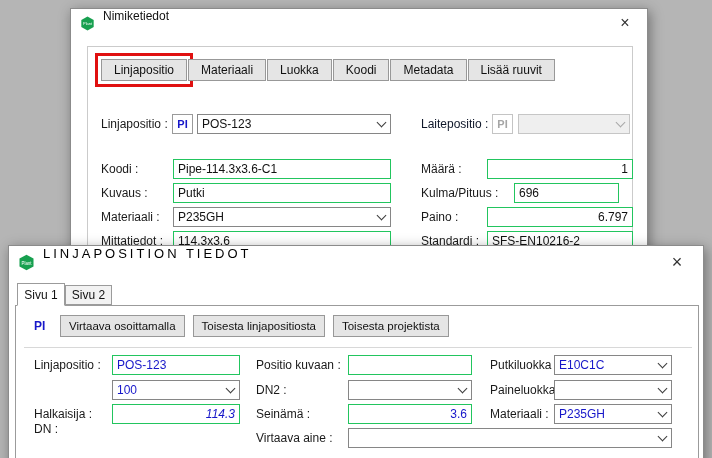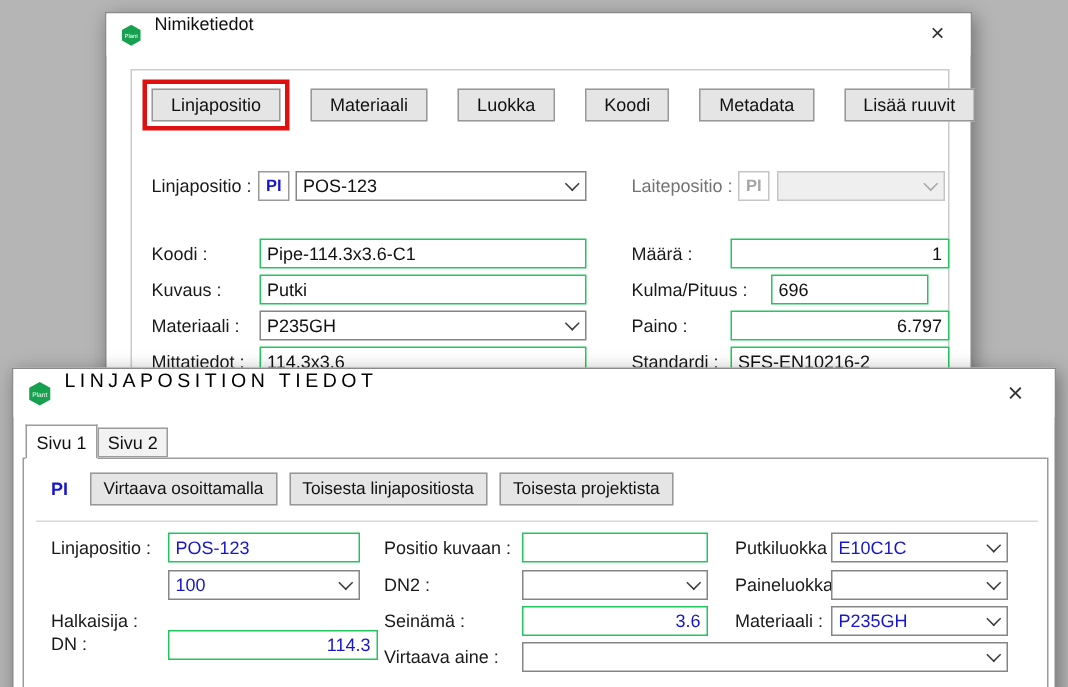--- a/index.html
+++ b/index.html
@@ -9,21 +9,21 @@
 
   .dialog{position:absolute;background:#fff;border:1px solid #8b8b8b;
           box-shadow:2px 3px 12px rgba(0,0,0,.38);}
   .titlebar{position:absolute;left:0;right:0;top:0;display:flex;
             gap:8px;padding-left:9px;background:#fff;}
   .close-btn{position:absolute;top:3px;border:0;background:none;font-size:16px;color:#333;
              width:28px;height:22px;line-height:20px;text-align:center;cursor:pointer;font-family:inherit;}
   .logo{display:inline-flex;align-items:center;}
 
   .lbl{position:absolute;white-space:nowrap;color:#1a1a1a;}
-  .lbl.muted{color:#737373;}
+  .lbl.muted{color:#0f172a;}
   .inp{position:absolute;height:20px;border:1px solid #22c55e;background:#fff;
        padding:0 4px;font:inherit;color:#111;}
   .inp.ra{text-align:right;}
   .blue{color:#1717c9 !important;}
   .combo{position:absolute;height:20px;border:1px solid #868686;background:#fff;
          display:flex;align-items:stretch;cursor:default;}
   .combo .val{flex:1;display:flex;align-items:center;padding:0 4px;overflow:hidden;white-space:nowrap;}
   .combo .drop{width:17px;display:flex;align-items:center;justify-content:center;}
   .chev{width:7px;height:7px;border-right:1.4px solid #3c3c3c;border-bottom:1.4px solid #3c3c3c;
         transform:rotate(45deg);margin-top:-3px;}
@@ -61,21 +61,21 @@
         <polygon points="8,0.6 14.6,4.3 14.6,11.7 8,15.4 1.4,11.7 1.4,4.3" fill="#17a04f"></polygon>
         <text x="8" y="10" font-size="4.2" fill="#ffffff" text-anchor="middle">Plant</text>
       </svg>
     </span>
     <span>Nimiketiedot</span>
   </header>
   <button class="close-btn" style="right:8px;">×</button>
 
   <div class="frame" style="left:16px;top:37px;width:546px;height:211px;"></div>
 
-  <div class="btnrow" style="left:30px;top:50px;gap:20px;">
+  <div class="btnrow" style="left:30px;top:50px;gap:1px;">
     <button class="btn highlight-red">Linjapositio</button>
     <button class="btn">Materiaali</button>
     <button class="btn">Luokka</button>
     <button class="btn">Koodi</button>
     <button class="btn">Metadata</button>
     <button class="btn">Lisää ruuvit</button>
   </div>
 
   <span class="lbl" style="left:30px;top:108px;">Linjapositio :</span>
   <span class="pibox" style="left:101px;top:105px;">PI</span>
@@ -157,21 +157,21 @@
 
     <span class="lbl" style="left:18px;top:77px;margin-top:39px;">DN :</span>
     <div class="combo" style="left:96px;top:74px;width:128px;">
       <span class="val blue">100</span>
       <span class="drop">
           <span class="chev"></span>
         </span>
     </div>
 
     <span class="lbl" style="left:18px;top:101px;">Halkaisija :</span>
-    <input class="inp ra blue" style="left: 96px; top: 114px; width: 140px;" value="114.3">
+    <input class="inp ra blue" style="left: 96px; top: 98px; width: 128px; font-style: italic;" value="114.3">
 
     <span class="lbl" style="left:240px;top:52px;">Positio kuvaan :</span>
     <input class="inp" style="left: 332px; top: 49px; width: 124px;" value="">
 
     <span class="lbl" style="left:240px;top:77px;">DN2 :</span>
     <div class="combo" style="left:332px;top:74px;width:124px;">
       <span class="val"></span>
       <span class="drop">
           <span class="chev"></span>
         </span>

